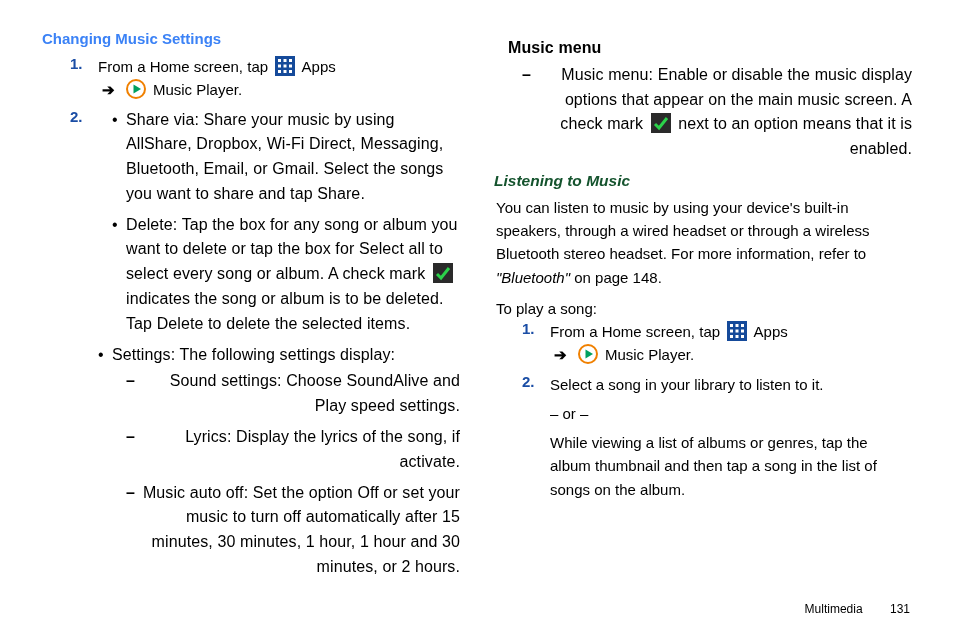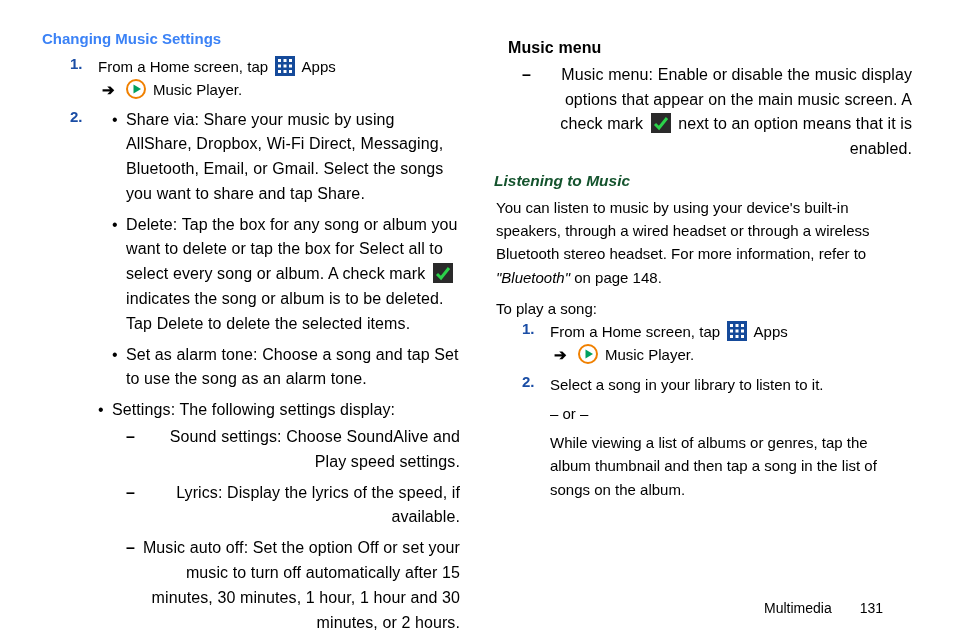--- a/index.html
+++ b/index.html
@@ -20,21 +20,21 @@
   .bul { list-style: none; padding-left: 14px; margin-top: 4px; }
   .bul > li { position: relative; padding-left: 14px; margin-bottom: 6px; }
   .bul > li::before { content: "•"; position: absolute; left: 0; top: 0; }
   .dash { list-style: none; padding-left: 14px; margin-top: 2px; }
   .dash > li { position: relative; padding-left: 14px; margin-bottom: 6px; text-align: right; }
   .dash > li::before { content: "–"; position: absolute; left: 0; top: 0; font-weight: bold; }
   .sub-ind { padding-left: 14px; }
   .ico { display: inline-flex; width: 20px; height: 20px; vertical-align: -4px; margin: 0 3px; }
   .ico svg { width: 100%; height: 100%; }
   .vol-key { display:inline-block; width: 86px; height: 10px; border: 1px solid #888; border-radius: 5px; background: linear-gradient(#eee,#ccc); vertical-align: middle; margin: 0 4px; }
-  .footer { position: absolute; bottom: 20px; right: 71px; font-size: 14px; }
+  .footer { position: absolute; bottom: 20px; right: 44px; font-size: 12px; }
   .footer .pn { display: inline-block; margin-left: 24px; }
   .para { margin-bottom: 8px; padding-left: 2px; }
   .sub-head { font-weight: bold; margin: 6px 0 2px 0; }
   .adv { font-weight: bold; margin: 4px 0 2px 0; padding-left: 14px; }
 </style>
 </head>
 <body>
 
 <div class="page">
 
@@ -79,28 +79,25 @@
             <span class="b">Share via</span><span>: Share your music by using AllShare, Dropbox, Wi-Fi Direct, Messaging, Bluetooth, Email, or Gmail. Select the songs you want to share and tap </span><span class="b">Share</span><span>.</span>
           </li>
           <li>
             <span class="b">Delete</span><span>: Tap the box for any song or album you want to delete or tap the box for </span><span class="b">Select all</span><span> to select every song or album. A check mark </span><span class="ico">
                 <svg viewBox="0 0 20 20">
                   <rect x="0" y="0" width="20" height="20" fill="#2a2a2a"></rect>
                   <polyline points="4,11 8,15 16,5" fill="none" stroke="#2bd24a" stroke-width="3"></polyline>
                 </svg>
               </span><span> indicates the song or album is to be deleted. Tap </span><span class="b">Delete</span><span> to delete the selected items.</span>
           </li>
-          <li>
-            <span class="b">Set as alarm tone</span><span>: Choose a song and tap </span><span class="b">Set</span><span> to use the song as an alarm tone.</span>
-          </li>
           <li style="margin-left:-14px">
             <span class="b">Settings</span><span>: The following settings display:</span>
             <ul class="dash cond">
               <li><span class="b">Sound settings</span><span>: Choose </span><span class="b">SoundAlive</span><span> and </span><span class="b">Play speed</span><span> settings.</span></li>
-              <li><span class="b">Lyrics</span><span>: Display the lyrics of the speed, if available.</span></li>
+              <li><span class="b">Lyrics</span><span>: Display the lyrics of the song, if activate.</span></li>
               <li><span class="b">Music auto off</span><span>: Set the option Off or set your music to turn off automatically after 15 minutes, 30 minutes, 1 hour, 1 hour and 30 minutes, or 2 hours.</span></li>
             </ul>
           </li>
         </ul>
       </li>
     </ol>
   </div>
 
   <div class="col">
     <div class="cond sub-ind">

